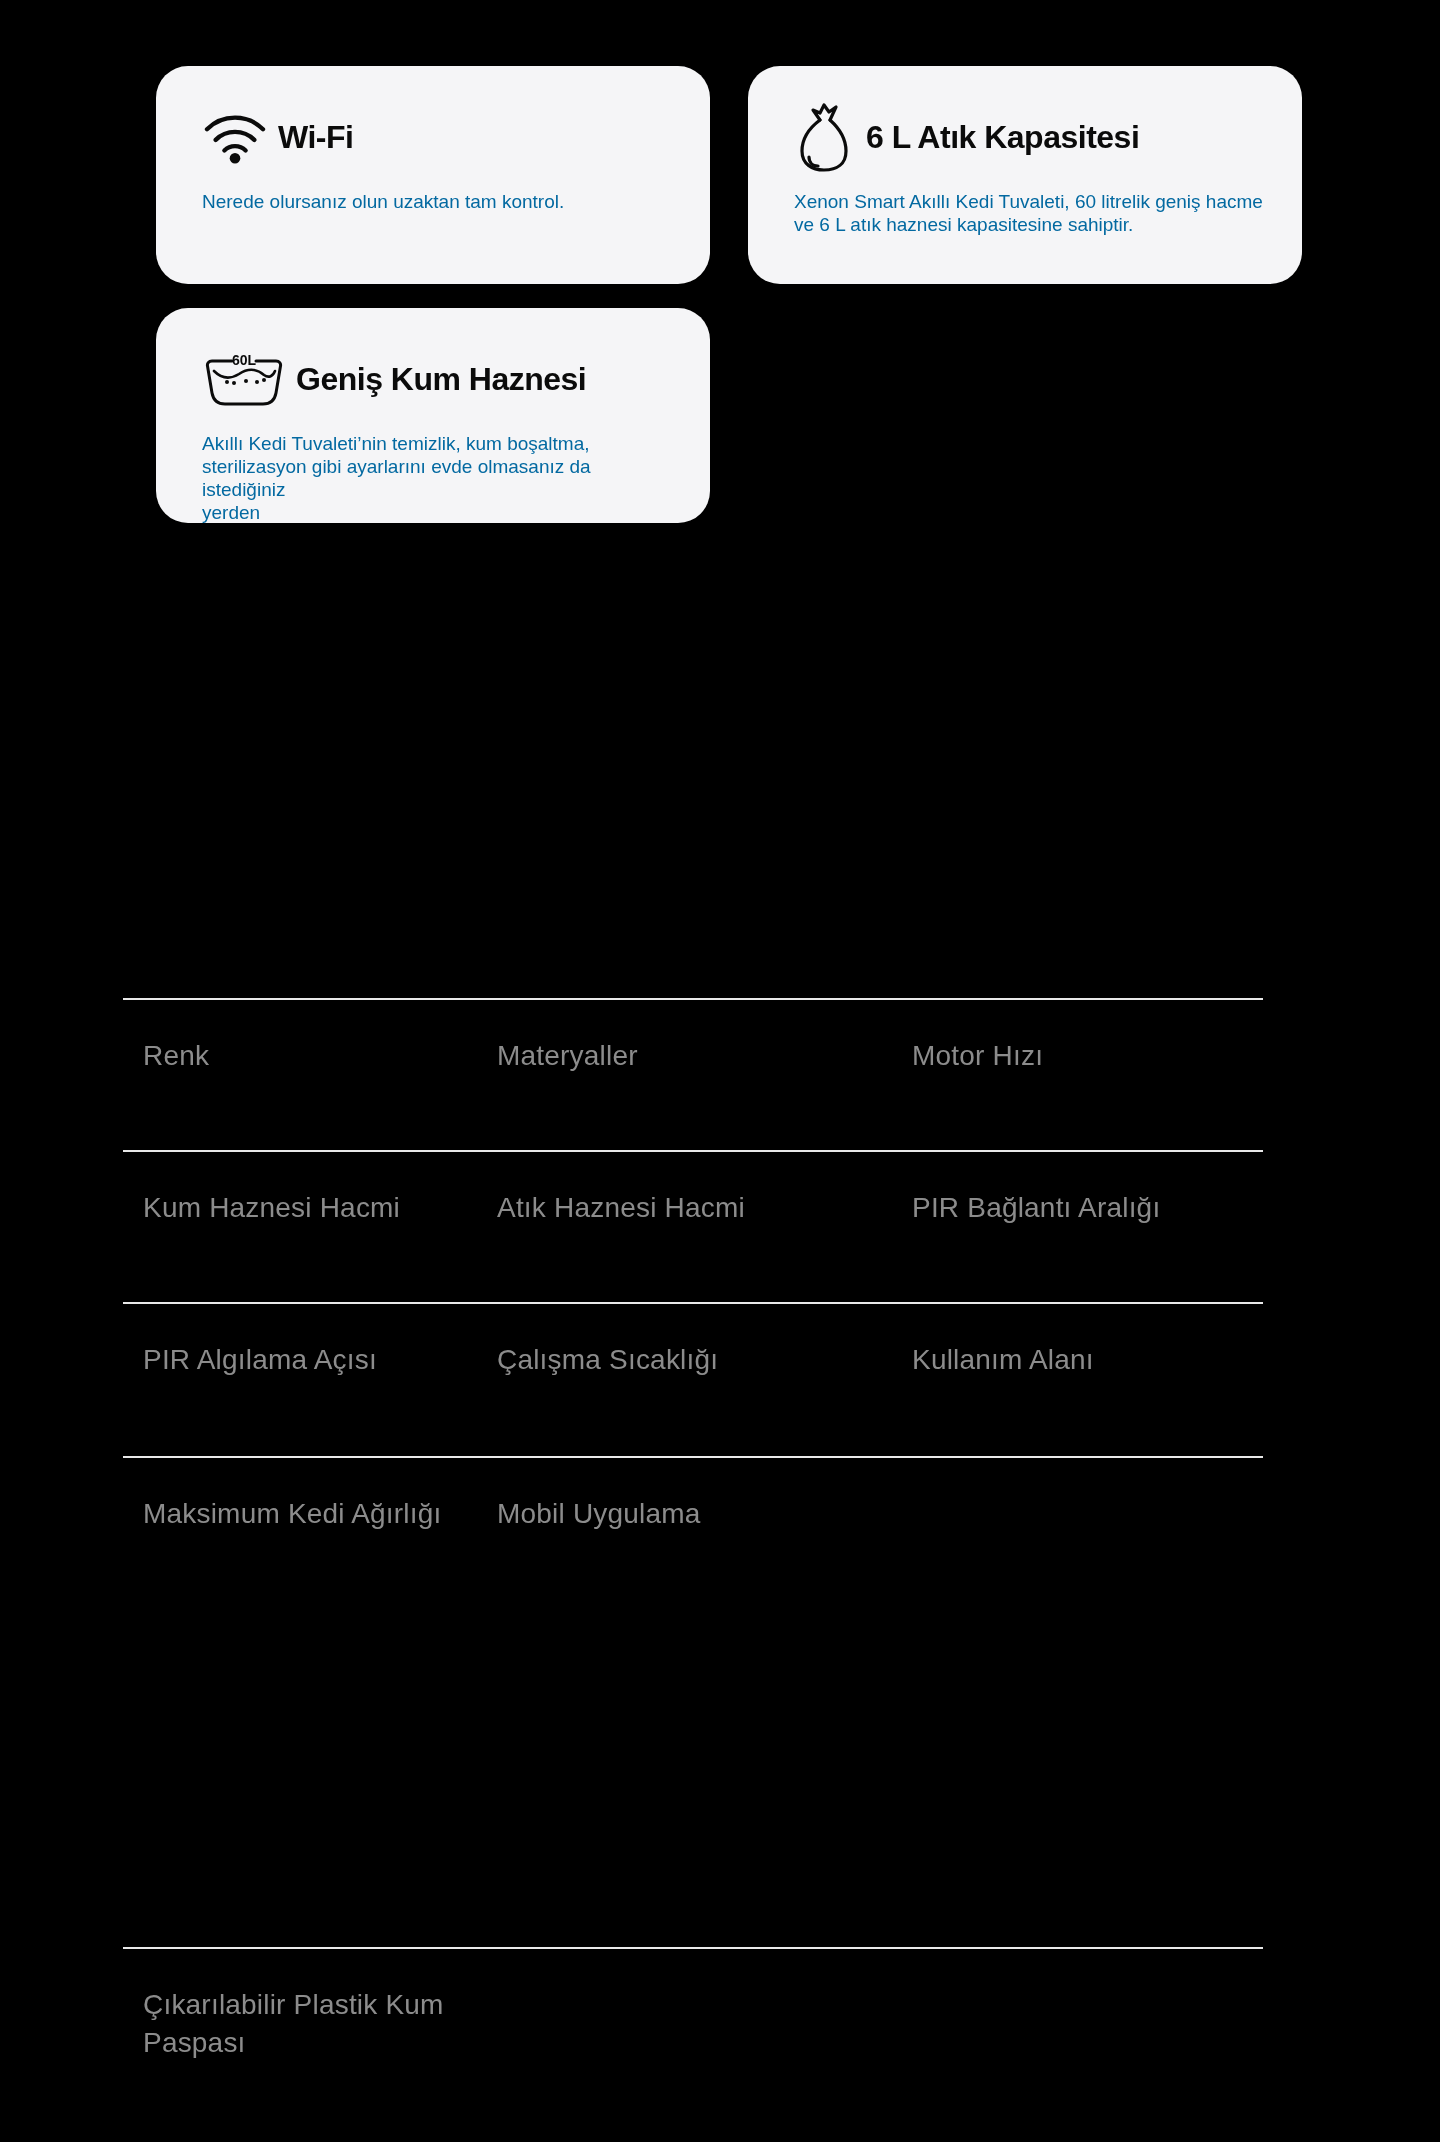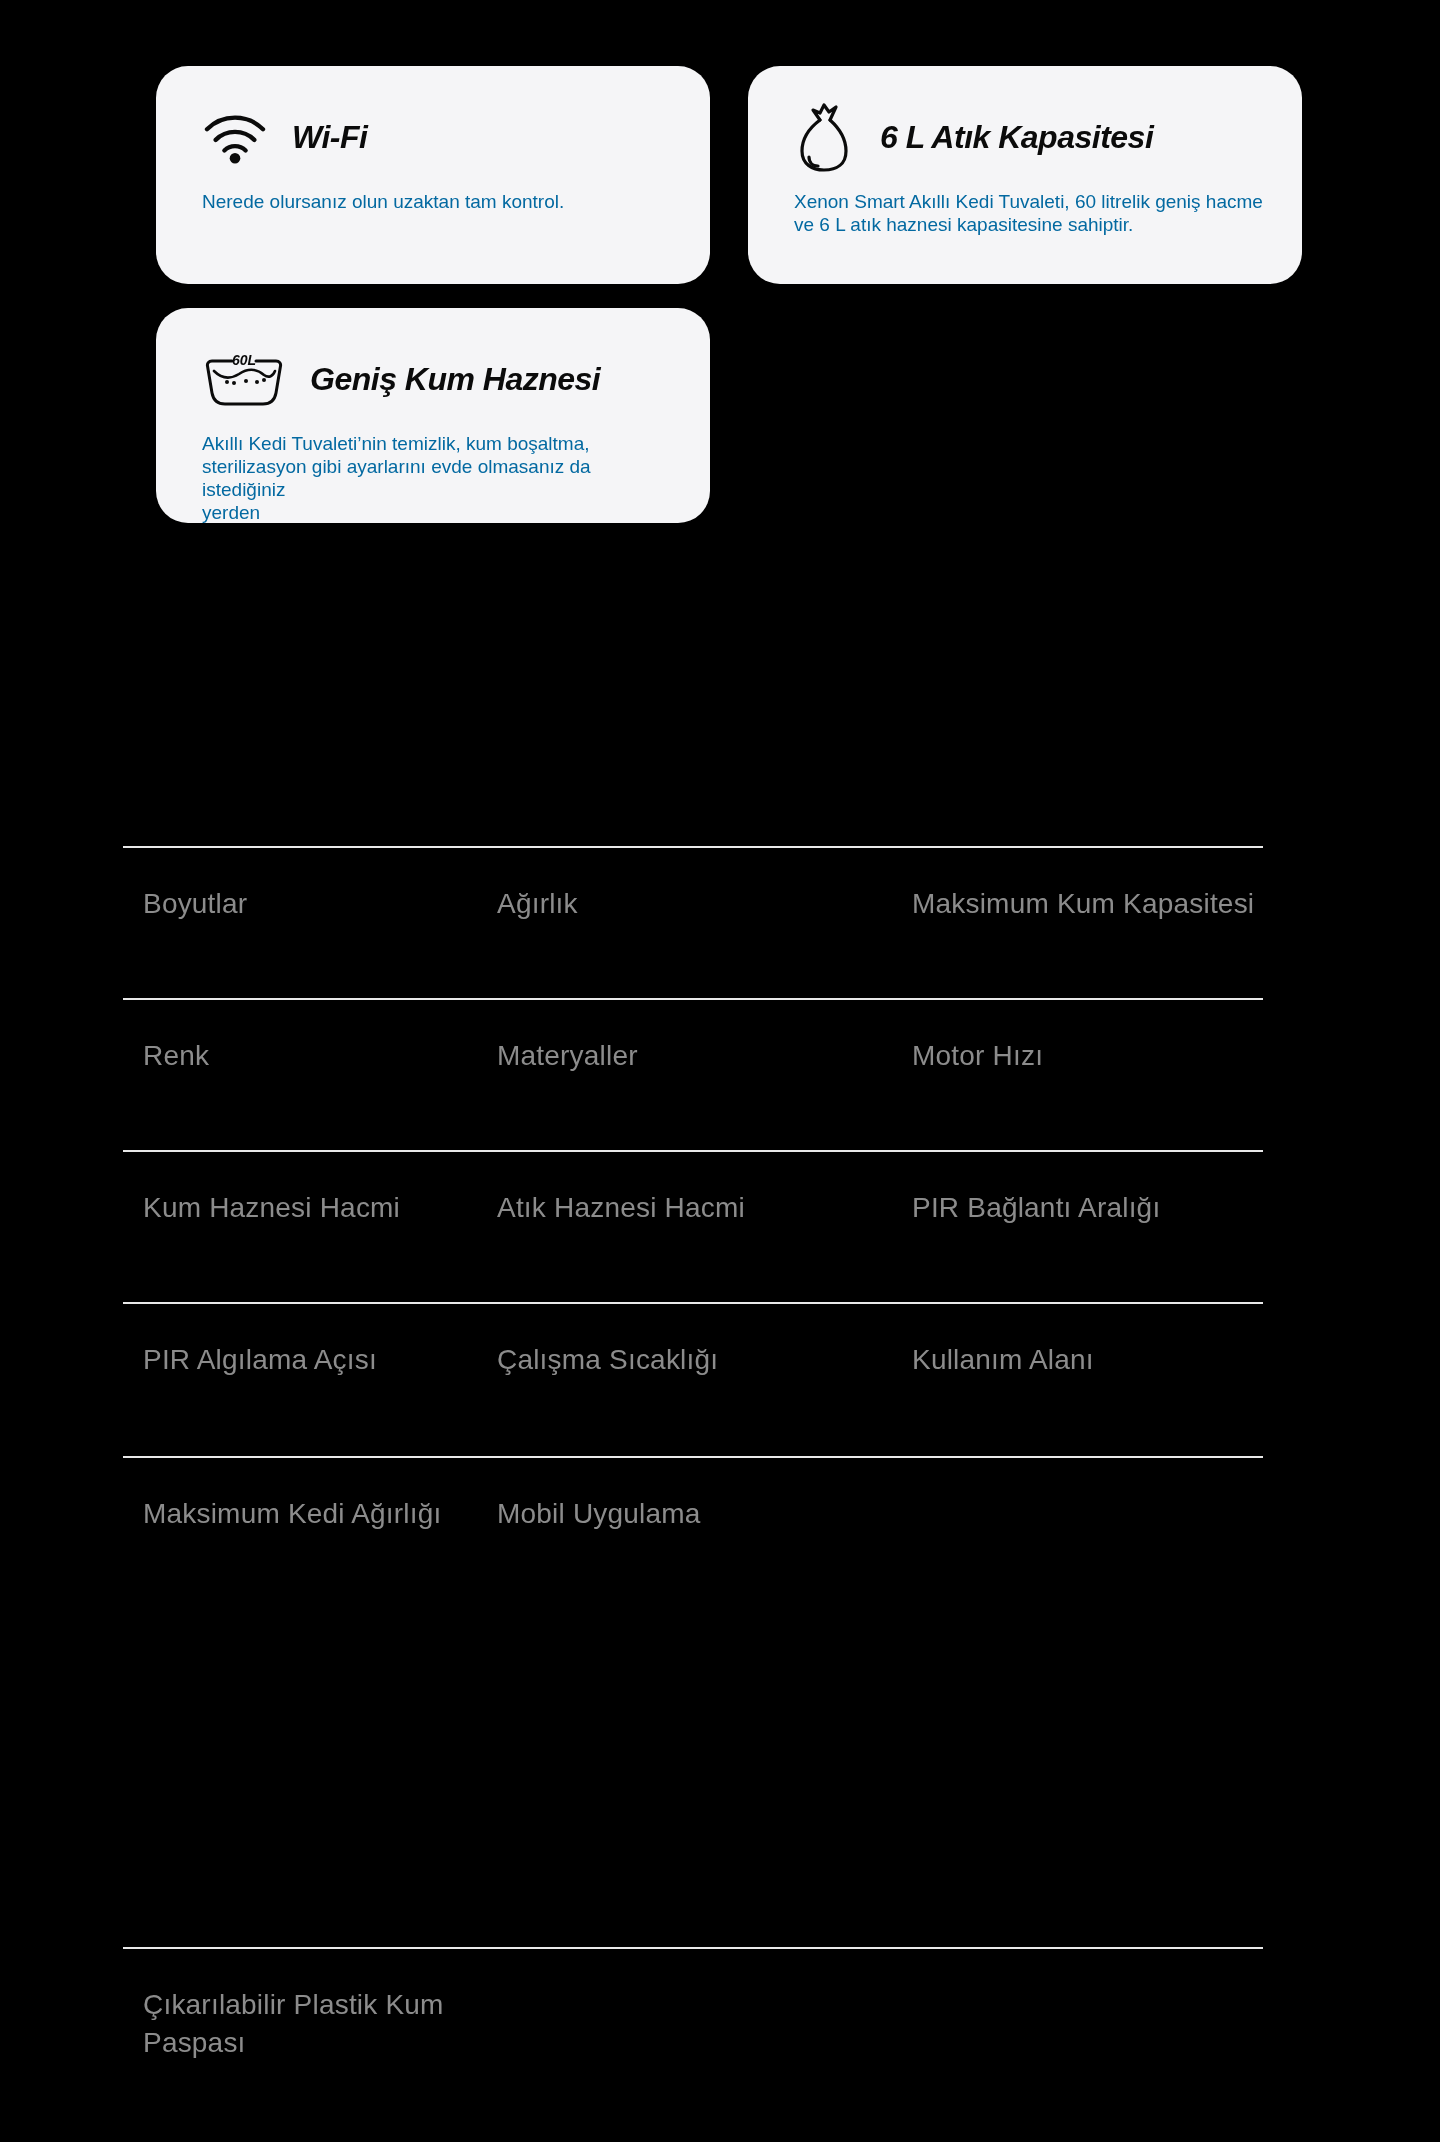--- a/index.html
+++ b/index.html
@@ -10,21 +10,21 @@
   
   .cards{
     position:absolute;left:156px;top:66px;width:1146px;
     display:grid;grid-template-columns:554px 554px;grid-template-rows:218px 215px;
     column-gap:38px;row-gap:24px;
   }
   .card{
     background:#f5f5f7;border-radius:32px;box-sizing:border-box;
     padding:26px 34px 0 46px;
   }
-  .card-header{display:flex;align-items:center;gap:24px;height:78px;margin-top:6px;font-style:italic;}
+  .card-header{display:flex;align-items:center;gap:10px;height:78px;margin-top:6px;}
   .card-title{
     margin:0;font-size:32px;font-weight:700;color:#0b0b0b;letter-spacing:-0.5px;
   }
   .icon{display:inline-flex;flex:0 0 auto;}
   .icon svg{display:block;}
   .card-body{
     margin:14px 0 0 0;font-size:19px;line-height:23px;color:#0369a1;
     white-space:pre-line;max-width:492px;
   }
   
@@ -95,25 +95,20 @@
       <p class="card-body">Akıllı Kedi Tuvaleti’nin temizlik, kum boşaltma,
 sterilizasyon gibi ayarlarını evde olmasanız da istediğiniz
 yerden</p>
     </div>
 
   </section>
 
   <section class="spec-table">
 
 
-    <div class="spec-row" style="top:152px;height:152px;">
-      <span class="cell c1">Boyutlar</span>
-      <span class="cell c2">Ağırlık</span>
-      <span class="cell c3">Maksimum Kum Kapasitesi</span>
-    </div>
 
     <div class="spec-row" style="top:304px;height:152px;">
       <span class="cell c1">Renk</span>
       <span class="cell c2">Materyaller</span>
       <span class="cell c3">Motor Hızı</span>
     </div>
 
     <div class="spec-row" style="top:456px;height:152px;">
       <span class="cell c1">Kum Haznesi Hacmi</span>
       <span class="cell c2">Atık Haznesi Hacmi</span>

